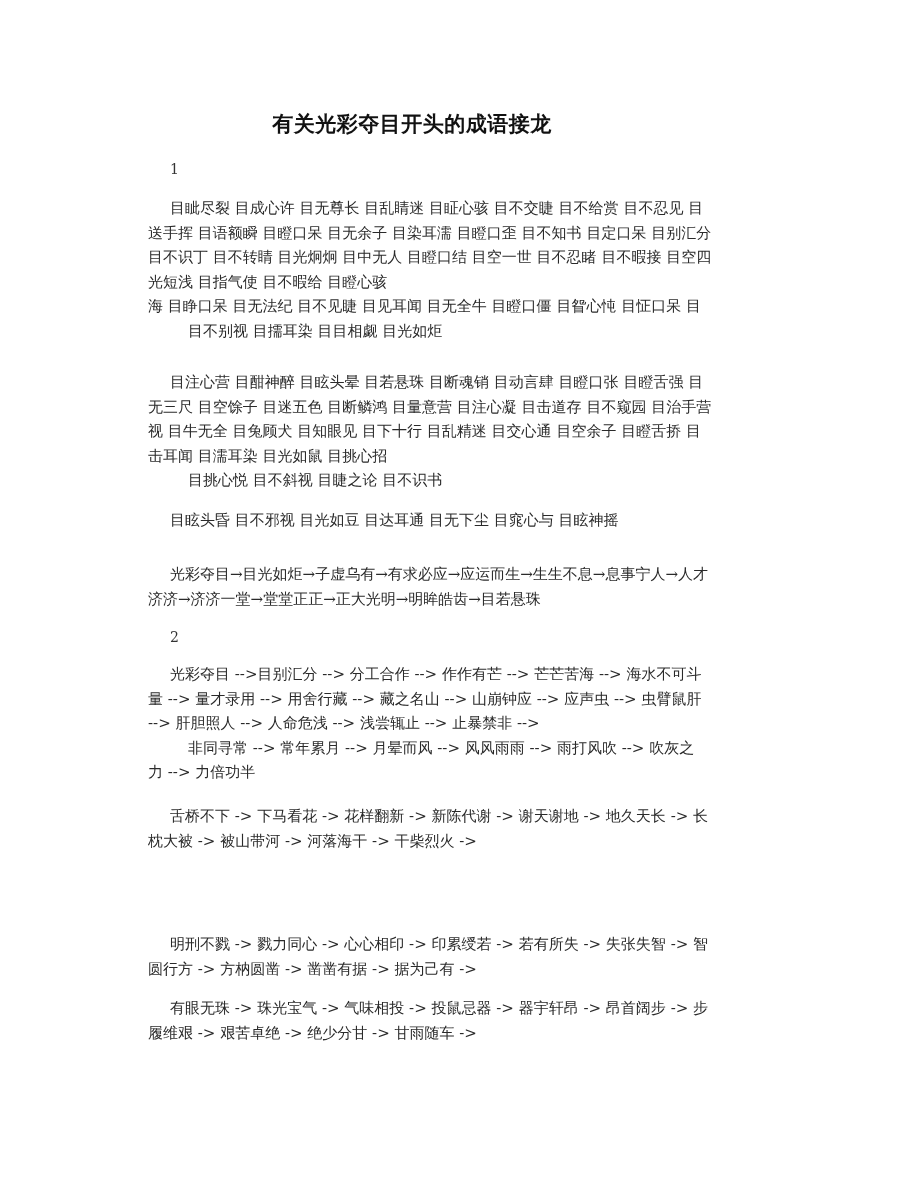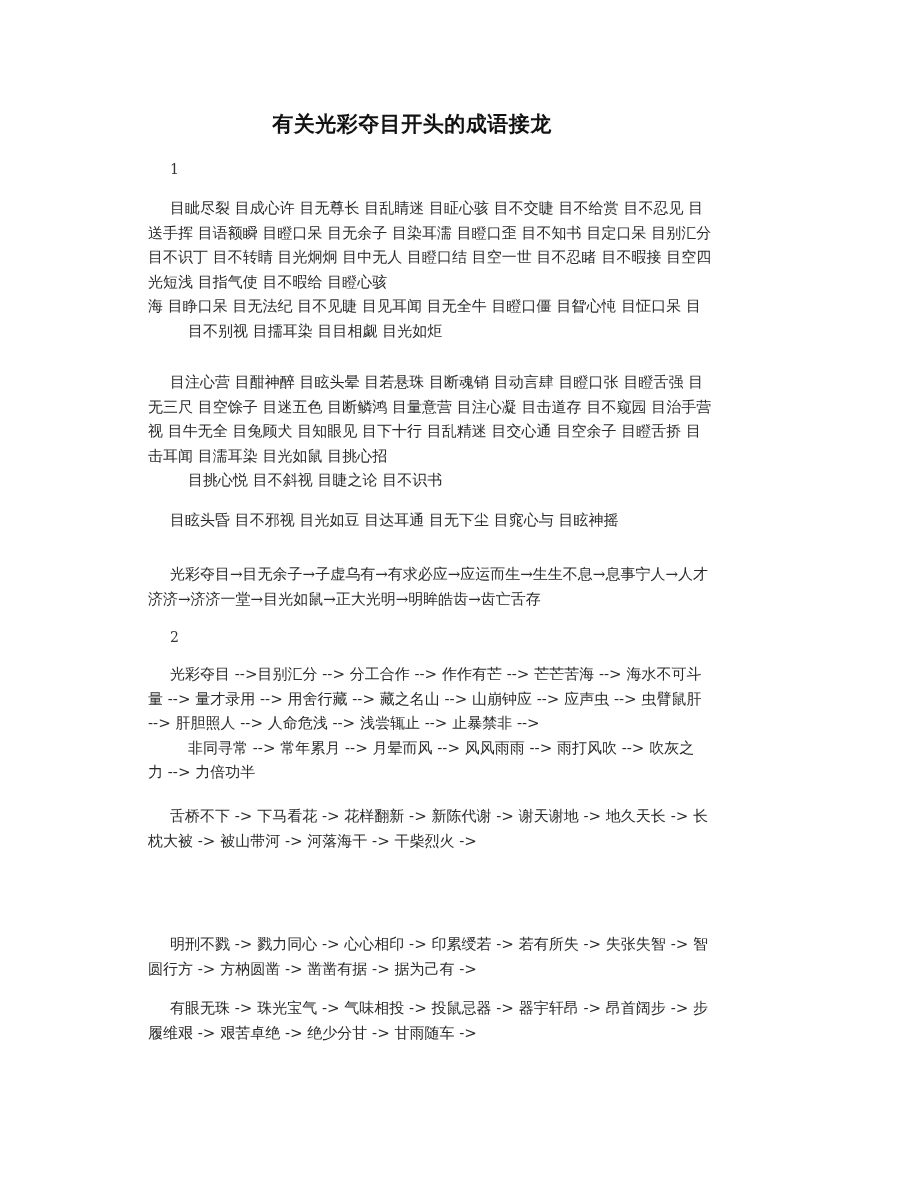--- a/index.html
+++ b/index.html
@@ -83,22 +83,22 @@
     <span class="ln">视 目牛无全 目兔顾犬 目知眼见 目下十行 目乱精迷 目交心通 目空余子 目瞪舌挢 目</span>
     <span class="ln">击耳闻 目濡耳染 目光如鼠 目挑心招</span>
     <span class="ln indent2">目挑心悦 目不斜视 目睫之论 目不识书</span>
   </div>
 
   <div class="para" style="top:496px;margin-top:12px;">
     <span class="ln first">目眩头昏 目不邪视 目光如豆 目达耳通 目无下尘 目窕心与 目眩神摇</span>
   </div>
 
   <div class="para" style="top:562px;">
-    <span class="ln first">光彩夺目→目无余子→子虚乌有→有求必应→应运而生→生生不息→息事宁人→人才</span>
-    <span class="ln">济济→济济一堂→目光如鼠→正大光明→明眸皓齿→齿亡舌存</span>
+    <span class="ln first">光彩夺目→目光如炬→子虚乌有→有求必应→应运而生→生生不息→息事宁人→人才</span>
+    <span class="ln">济济→济济一堂→堂堂正正→正大光明→明眸皓齿→目若悬珠</span>
   </div>
 
   <div class="section-num" style="top:629px;">2</div>
 
   <div class="para" style="top:662px;">
     <span class="ln first">光彩夺目 --&gt;目别汇分 --&gt; 分工合作 --&gt; 作作有芒 --&gt; 芒芒苦海 --&gt; 海水不可斗</span>
     <span class="ln">量 --&gt; 量才录用 --&gt; 用舍行藏 --&gt; 藏之名山 --&gt; 山崩钟应 --&gt; 应声虫 --&gt; 虫臂鼠肝</span>
     <span class="ln">--&gt; 肝胆照人 --&gt; 人命危浅 --&gt; 浅尝辄止 --&gt; 止暴禁非 --&gt;</span>
     <span class="ln indent2">非同寻常 --&gt; 常年累月 --&gt; 月晕而风 --&gt; 风风雨雨 --&gt; 雨打风吹 --&gt; 吹灰之</span>
     <span class="ln">力 --&gt; 力倍功半</span>

